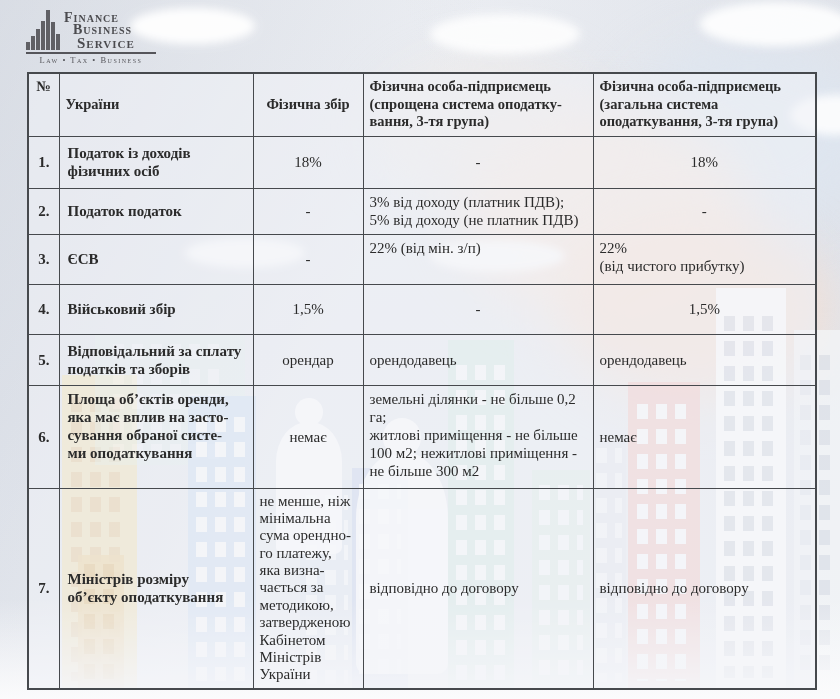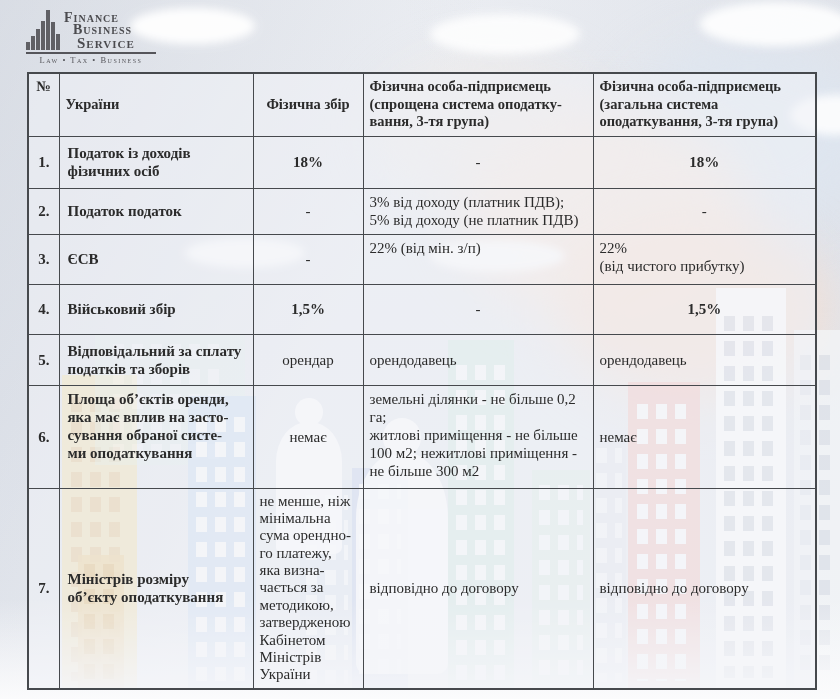--- a/index.html
+++ b/index.html
@@ -44,21 +44,21 @@
   table.tax{
     position:absolute;left:27px;top:72px;width:788px;table-layout:fixed;
     border-collapse:collapse;border:2px solid #46494d;
     color:#2b2b2b;font-size:15px;line-height:1.2;
   }
   .tax th,.tax td{border:1px solid #46494d;background:rgba(240,242,246,.58);
     padding:4px 6px;overflow:hidden;}
   .tax th{font-weight:bold;font-size:14.5px;line-height:1.22;}
   .l{text-align:left;} .c{text-align:center;}
   .top{vertical-align:top;} .mid{vertical-align:middle;}
-  .b{font-weight:bold;} .pre{white-space:pre-line;}
+  .b{font-weight:normal;} .pre{white-space:pre-line;}
   td.num{font-weight:bold;text-align:center;vertical-align:middle;}
   td.label{font-weight:bold;text-align:left;padding-left:8px;white-space:pre-line;}
   .tight{line-height:1.16;}
   .padL{padding-left:12px;}
 </style>
 </head>
 <body>
 
 <div class="stage">
 

